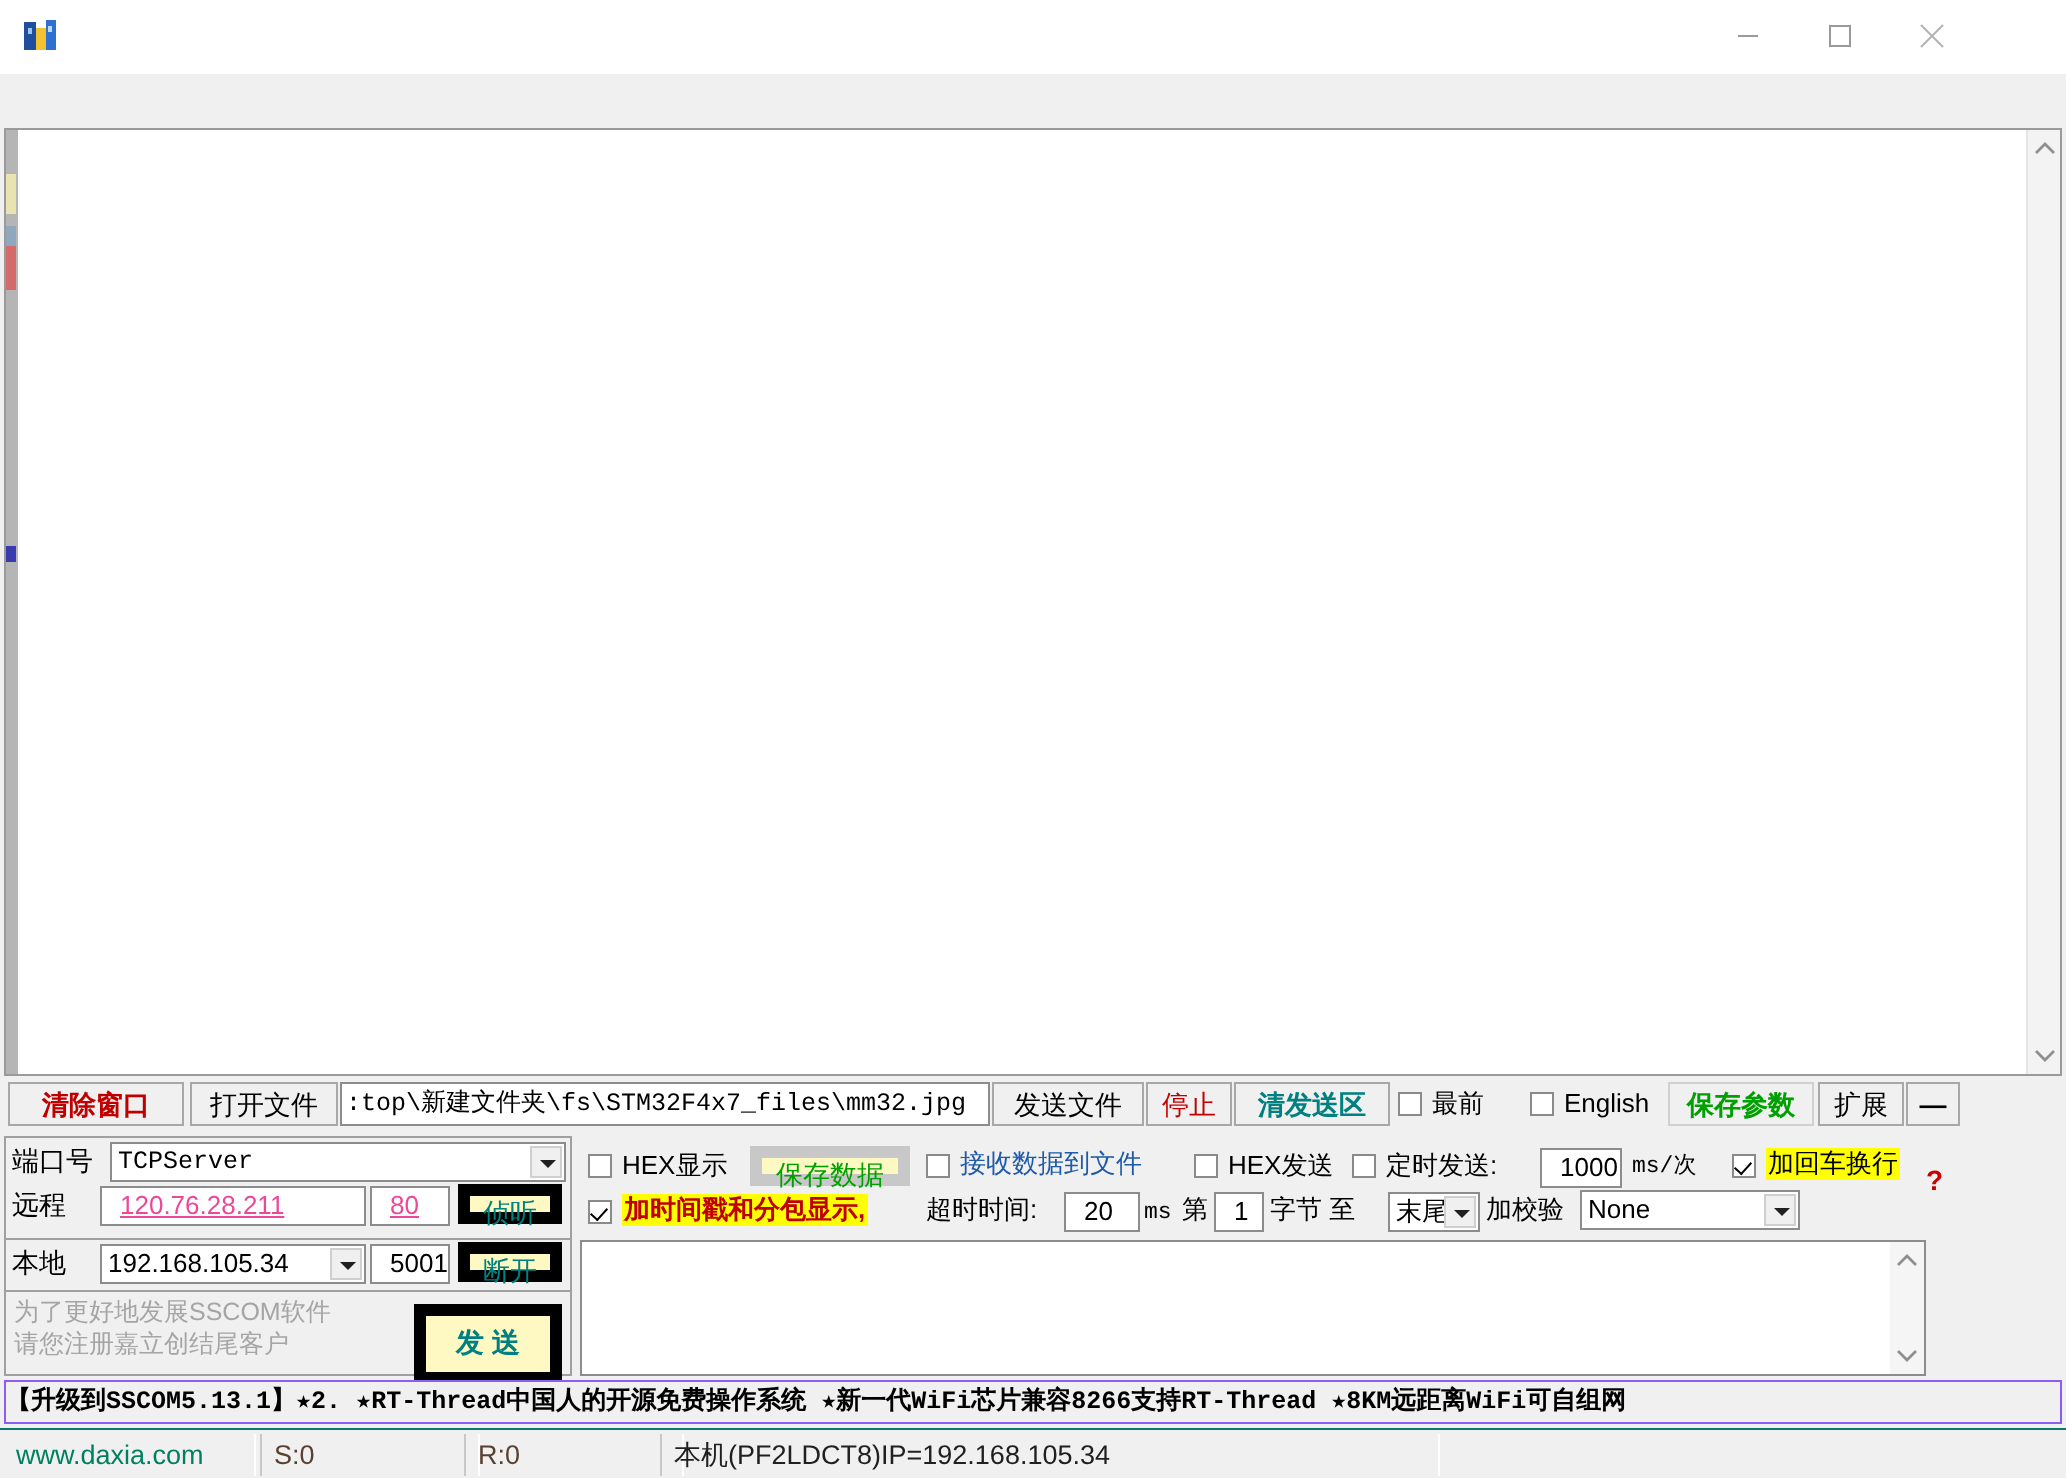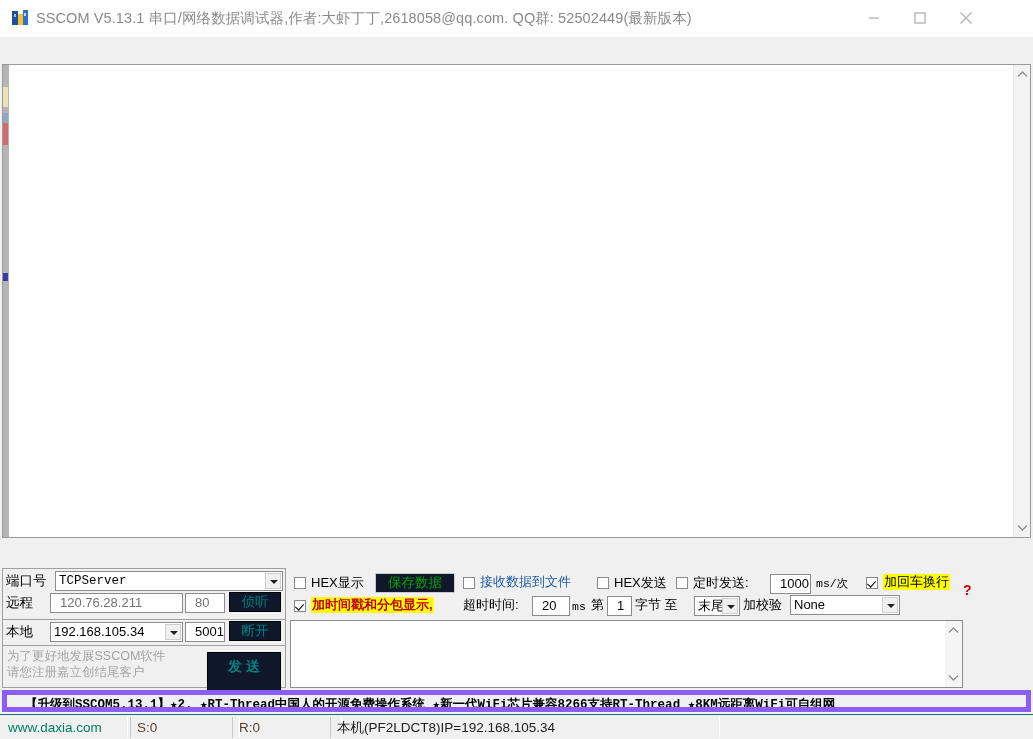--- a/index.html
+++ b/index.html
@@ -52,40 +52,40 @@
   .chk.on::after{content:"";position:absolute;left:2px;top:1px;width:4px;height:7px;
     border:solid #000;border-width:0 1.6px 1.6px 0;transform:rotate(42deg);}
   .chklabel{position:absolute;height:16px;line-height:16px;font-size:13px;white-space:nowrap;cursor:default;}
 
   
   .panel{position:absolute;background:#f0f0f0;border:1px solid #a0a0a0;box-sizing:border-box;}
   .lbl{position:absolute;height:17px;line-height:17px;font-size:13.5px;white-space:nowrap;}
   .field{position:absolute;height:20px;line-height:18px;background:#ffffff;
     border:1px solid #8c8c8c;box-sizing:border-box;font-size:13px;padding-left:9px;
     overflow:hidden;white-space:nowrap;}
-  .field.gray{color:#737373;}
+  .field.gray{color:#ec4899;text-decoration:underline;}
   .combo{position:absolute;height:20px;background:#ffffff;border:1px solid #8c8c8c;box-sizing:border-box;}
   .combo .cv{position:absolute;left:3px;top:0;height:18px;line-height:18px;font-size:13px;white-space:nowrap;overflow:hidden;}
   .combo .cv.mono{font-family:"Liberation Mono","DejaVu Sans Mono",monospace;font-size:12.5px;}
   .combo .carrow{position:absolute;right:1px;top:1px;width:16px;height:16px;background:#f0f0f0;border:1px solid #cfcfcf;box-sizing:border-box;}
   .combo .carrow::after{content:"";position:absolute;left:4px;top:6px;border-left:4px solid transparent;border-right:4px solid transparent;border-top:4px solid #202020;}
-  .sbtn{position:absolute;background:#0f172a;border:1px solid #000000;box-sizing:border-box;
+  .sbtn{position:absolute;background:#fef9c3;border:6px solid #000000;box-sizing:border-box;
     text-align:center;font-size:13.5px;cursor:default;white-space:nowrap;}
 
   .promo{position:absolute;font-size:12.5px;color:#a5a5a5;line-height:15px;white-space:nowrap;}
 
   
   .sendarea{position:absolute;background:#ffffff;border:1px solid #8c8c8c;box-sizing:border-box;}
   .sendscroll{position:absolute;right:0;top:0;width:17px;height:100%;background:#f5f5f5;}
 
   
   .banner{position:absolute;left:2px;top:690px;width:1029px;height:22px;background:#f0f0f0;
-    border:5px solid #8b5cf6;box-sizing:border-box;line-height:20px;
+    border:1px solid #8b5cf6;box-sizing:border-box;line-height:20px;
     font-family:"Liberation Mono","DejaVu Sans Mono",monospace;font-size:12.5px;font-weight:bold;
-    color:#000;padding-left:18px;white-space:nowrap;overflow:hidden;}
+    color:#000;padding-left:0;white-space:nowrap;overflow:hidden;}
   .statusbar{position:absolute;left:0;top:714px;width:1033px;height:25px;background:#f0f0f0;border-top:1px solid #0f766e;}
   .scell{position:absolute;top:2px;height:21px;line-height:21px;font-size:13.5px;white-space:nowrap;
     border-left:1px solid #c8c8c8;border-right:1px solid #ffffff;padding-left:6px;box-sizing:border-box;}
   .scell.first{border-left:none;}
   .qmark{position:absolute;font-weight:bold;color:#cc0000;font-size:14px;}
 </style>
 </head>
 <body>
 
 <div id="app">
@@ -93,21 +93,20 @@
   <div class="titlebar">
     <div class="app-icon">
       <svg width="18" height="18" viewBox="0 0 18 18">
         <rect x="1" y="2" width="6" height="14" fill="#1f4e9c"></rect>
         <rect x="7" y="5" width="5" height="11" fill="#f2c230"></rect>
         <rect x="12" y="1" width="5" height="15" fill="#2f6fd0"></rect>
         <rect x="3" y="5" width="2" height="3" fill="#9fc3f0"></rect>
         <rect x="13" y="4" width="2" height="3" fill="#bcd9fa"></rect>
       </svg>
     </div>
-    <div class="title-text">SSCOM V5.13.1 串口/网络数据调试器,作者:大虾丁丁,2618058@qq.com. QQ群: 52502449(最新版本)</div>
 
     <div class="wbtn wbtn-min">
       <svg width="12" height="12" viewBox="0 0 12 12">
           <line x1="1" y1="6" x2="11" y2="6" stroke="#9a9a9a" stroke-width="1"></line>
         </svg>
     </div>
     <div class="wbtn wbtn-max">
       <svg width="12" height="12" viewBox="0 0 12 12">
           <rect x="1" y="1" width="10" height="10" fill="none" stroke="#9a9a9a" stroke-width="1"></rect>
         </svg>
@@ -136,20 +135,38 @@
           </svg>
       </div>
       <div class="sc-arrow sc-down">
         <svg width="11" height="7" viewBox="0 0 11 7">
             <polyline points="1,1.5 5.5,6 10,1.5" fill="none" stroke="#8f8f8f" stroke-width="1.4"></polyline>
           </svg>
       </div>
     </div>
   </div>
 
+  <div class="toolrow">
+    <div class="tbtn bold" style="left:2px;width:88px;color:#c00000;">清除窗口</div>
+    <div class="tbtn" style="left:93px;width:74px;">打开文件</div>
+    <div class="pathfield" style="left:168px;width:325px;">:top\新建文件夹\fs\STM32F4x7_files\mm32.jpg</div>
+    <div class="tbtn" style="left:494px;width:76px;">发送文件</div>
+    <div class="tbtn" style="left:571px;width:43px;color:#c00000;">停止</div>
+    <div class="tbtn bold" style="left:615px;width:78px;color:#008080;">清发送区</div>
+
+    <div class="chk" style="left:697px;top:5px;"></div>
+    <div class="chklabel" style="left:714px;top:3px;">最前</div>
+
+    <div class="chk" style="left:763px;top:5px;"></div>
+    <div class="chklabel" style="left:780px;top:3px;">English</div>
+
+    <div class="tbtn bold" style="left:832px;width:73px;color:#00a000;border-color:#d0d0d0;">保存参数</div>
+    <div class="tbtn" style="left:907px;width:43px;">扩展</div>
+    <div class="tbtn bold" style="left:951px;width:27px;">—</div>
+  </div>
 
   <div class="panel" style="left:2px;top:568px;width:284px;height:52px;">
     <div class="lbl" style="left:3px;top:3px;">端口号</div>
     <div class="combo" style="left:52px;top:2px;width:228px;">
       <span class="cv mono">TCPServer</span>
       <span class="carrow"></span>
     </div>
 
     <div class="lbl" style="left:3px;top:25px;">远程</div>
     <div class="field gray" style="left:47px;top:24px;width:133px;">120.76.28.211</div>

